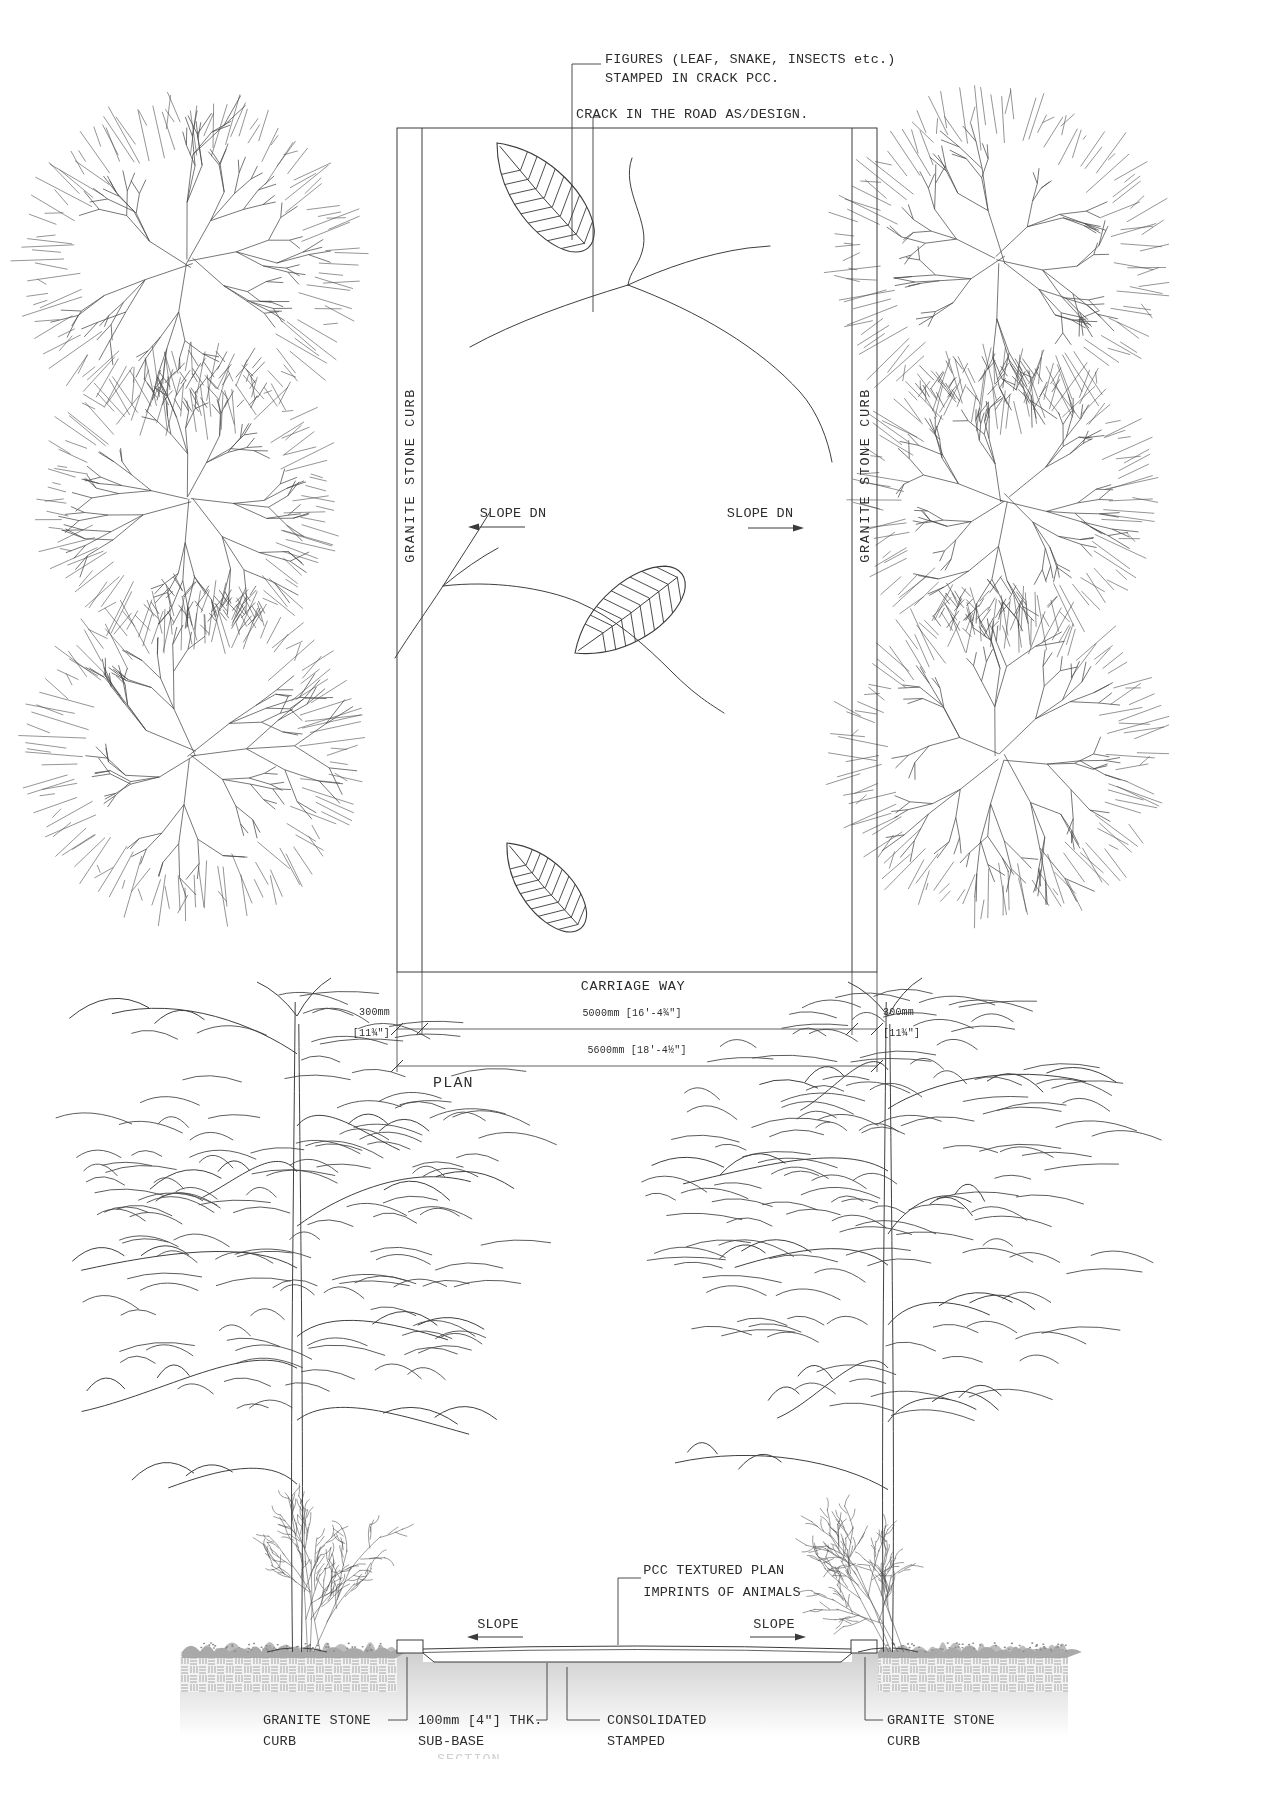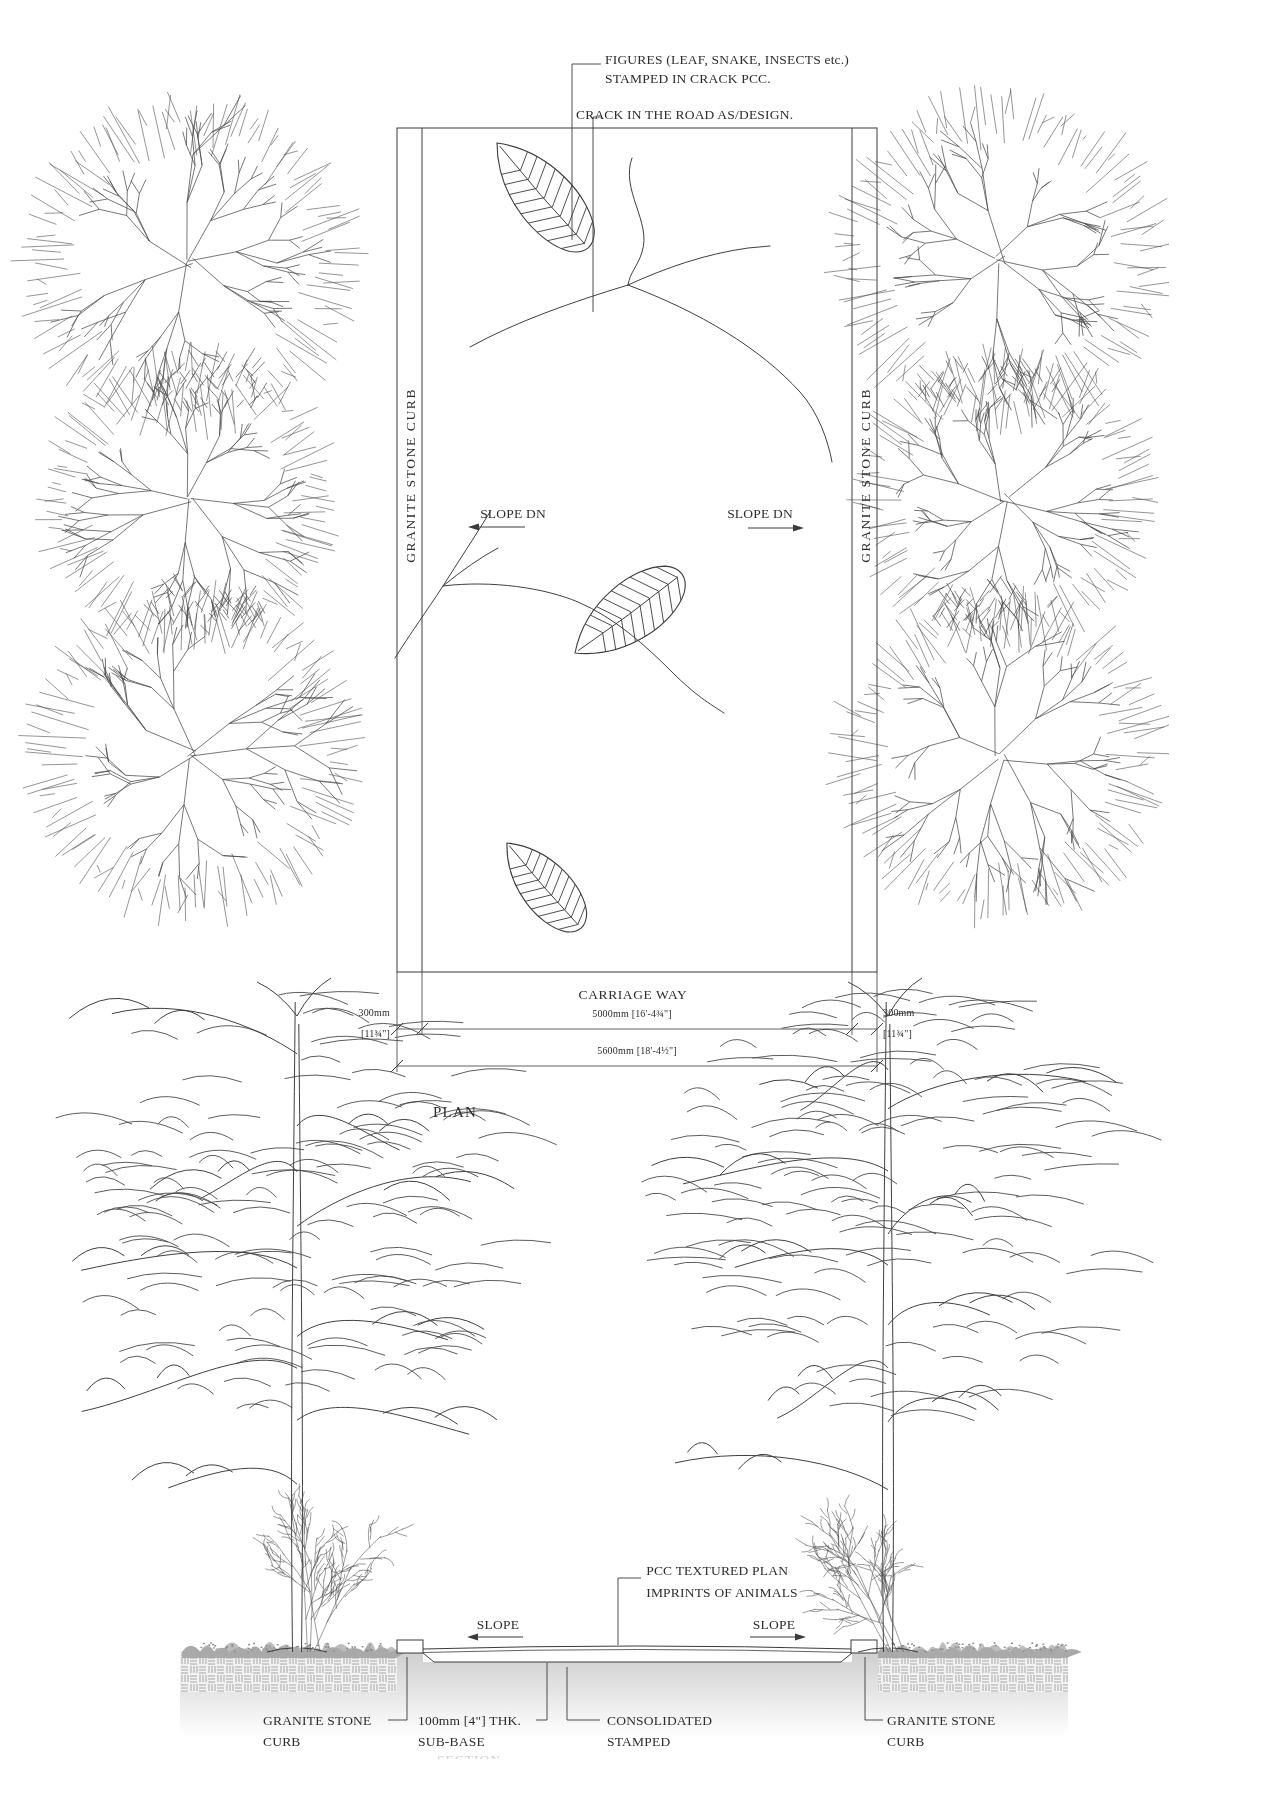--- a/index.html
+++ b/index.html
@@ -1,18 +1,18 @@
 <!DOCTYPE html>
 <html><head>
 <meta charset="utf-8">
 <style>
   html,body{margin:0;padding:0;background:#ffffff;}
   .sheet{
     position:relative;width:1169px;height:1800px;background:#fff;
-    font-family:Liberation Serif, serif;color:#2d2d2d;overflow:hidden;
+    font-family:Liberation Mono, monospace;color:#2d2d2d;overflow:hidden;
   }
   .sheet svg{position:absolute;left:0;top:0;}
   .lbl{position:absolute;font-size:13.5px;line-height:19px;white-space:nowrap;letter-spacing:.2px;}
   .lbl div{white-space:nowrap;}
   .ctr{transform:translateX(-50%);text-align:left;}
   .rt{text-align:right;}
   .two{line-height:21px;}
   .dim{font-size:10px;}
   .vert{
     writing-mode:vertical-rl;transform:rotate(180deg);
@@ -196,37 +196,37 @@
   <div class="lbl" style="left:576px;top:105px;">CRACK IN THE ROAD AS/DESIGN.</div>
 
   <div class="lbl vert" style="left:401px;top:388px;">GRANITE STONE CURB</div>
 
   <div class="lbl vert" style="left:856px;top:388px;">GRANITE STONE CURB</div>
 
   <div class="lbl ctr" style="left:513px;top:504px;">SLOPE DN</div>
 
   <div class="lbl ctr" style="left:760px;top:504px;">SLOPE DN</div>
 
-  <div class="lbl ctr" style="left:633px;top:977px;letter-spacing:.6px;margin-top:8px;">CARRIAGE WAY</div>
+  <div class="lbl ctr" style="left:633px;top:977px;letter-spacing:.6px;">CARRIAGE WAY</div>
 
   <div class="lbl ctr dim" style="left:632px;top:1004px;">5000mm [16'-4¾"]</div>
 
   <div class="lbl ctr dim" style="left:637px;top:1041px;">5600mm [18'-4½"]</div>
 
   <div class="lbl rt two dim" style="left:322px;top:1002px;width:68px;">
     <div>300mm</div>
     <div>[11¾"]</div>
   </div>
 
   <div class="lbl two dim" style="left:883px;top:1002px;">
     <div>300mm</div>
     <div>[11¾"]</div>
   </div>
 
-  <div class="lbl title" style="left:433px;top:1074px;margin-top:29px;">PLAN</div>
+  <div class="lbl title" style="left:433px;top:1074px;">PLAN</div>
 
   <div class="lbl ctr" style="left:722px;top:1560px;line-height:22px;">
     <div>PCC TEXTURED PLAN</div>
     <div>IMPRINTS OF ANIMALS</div>
   </div>
 
   <div class="lbl ctr" style="left:498px;top:1615px;">SLOPE</div>
 
   <div class="lbl ctr" style="left:774px;top:1615px;">SLOPE</div>
 

